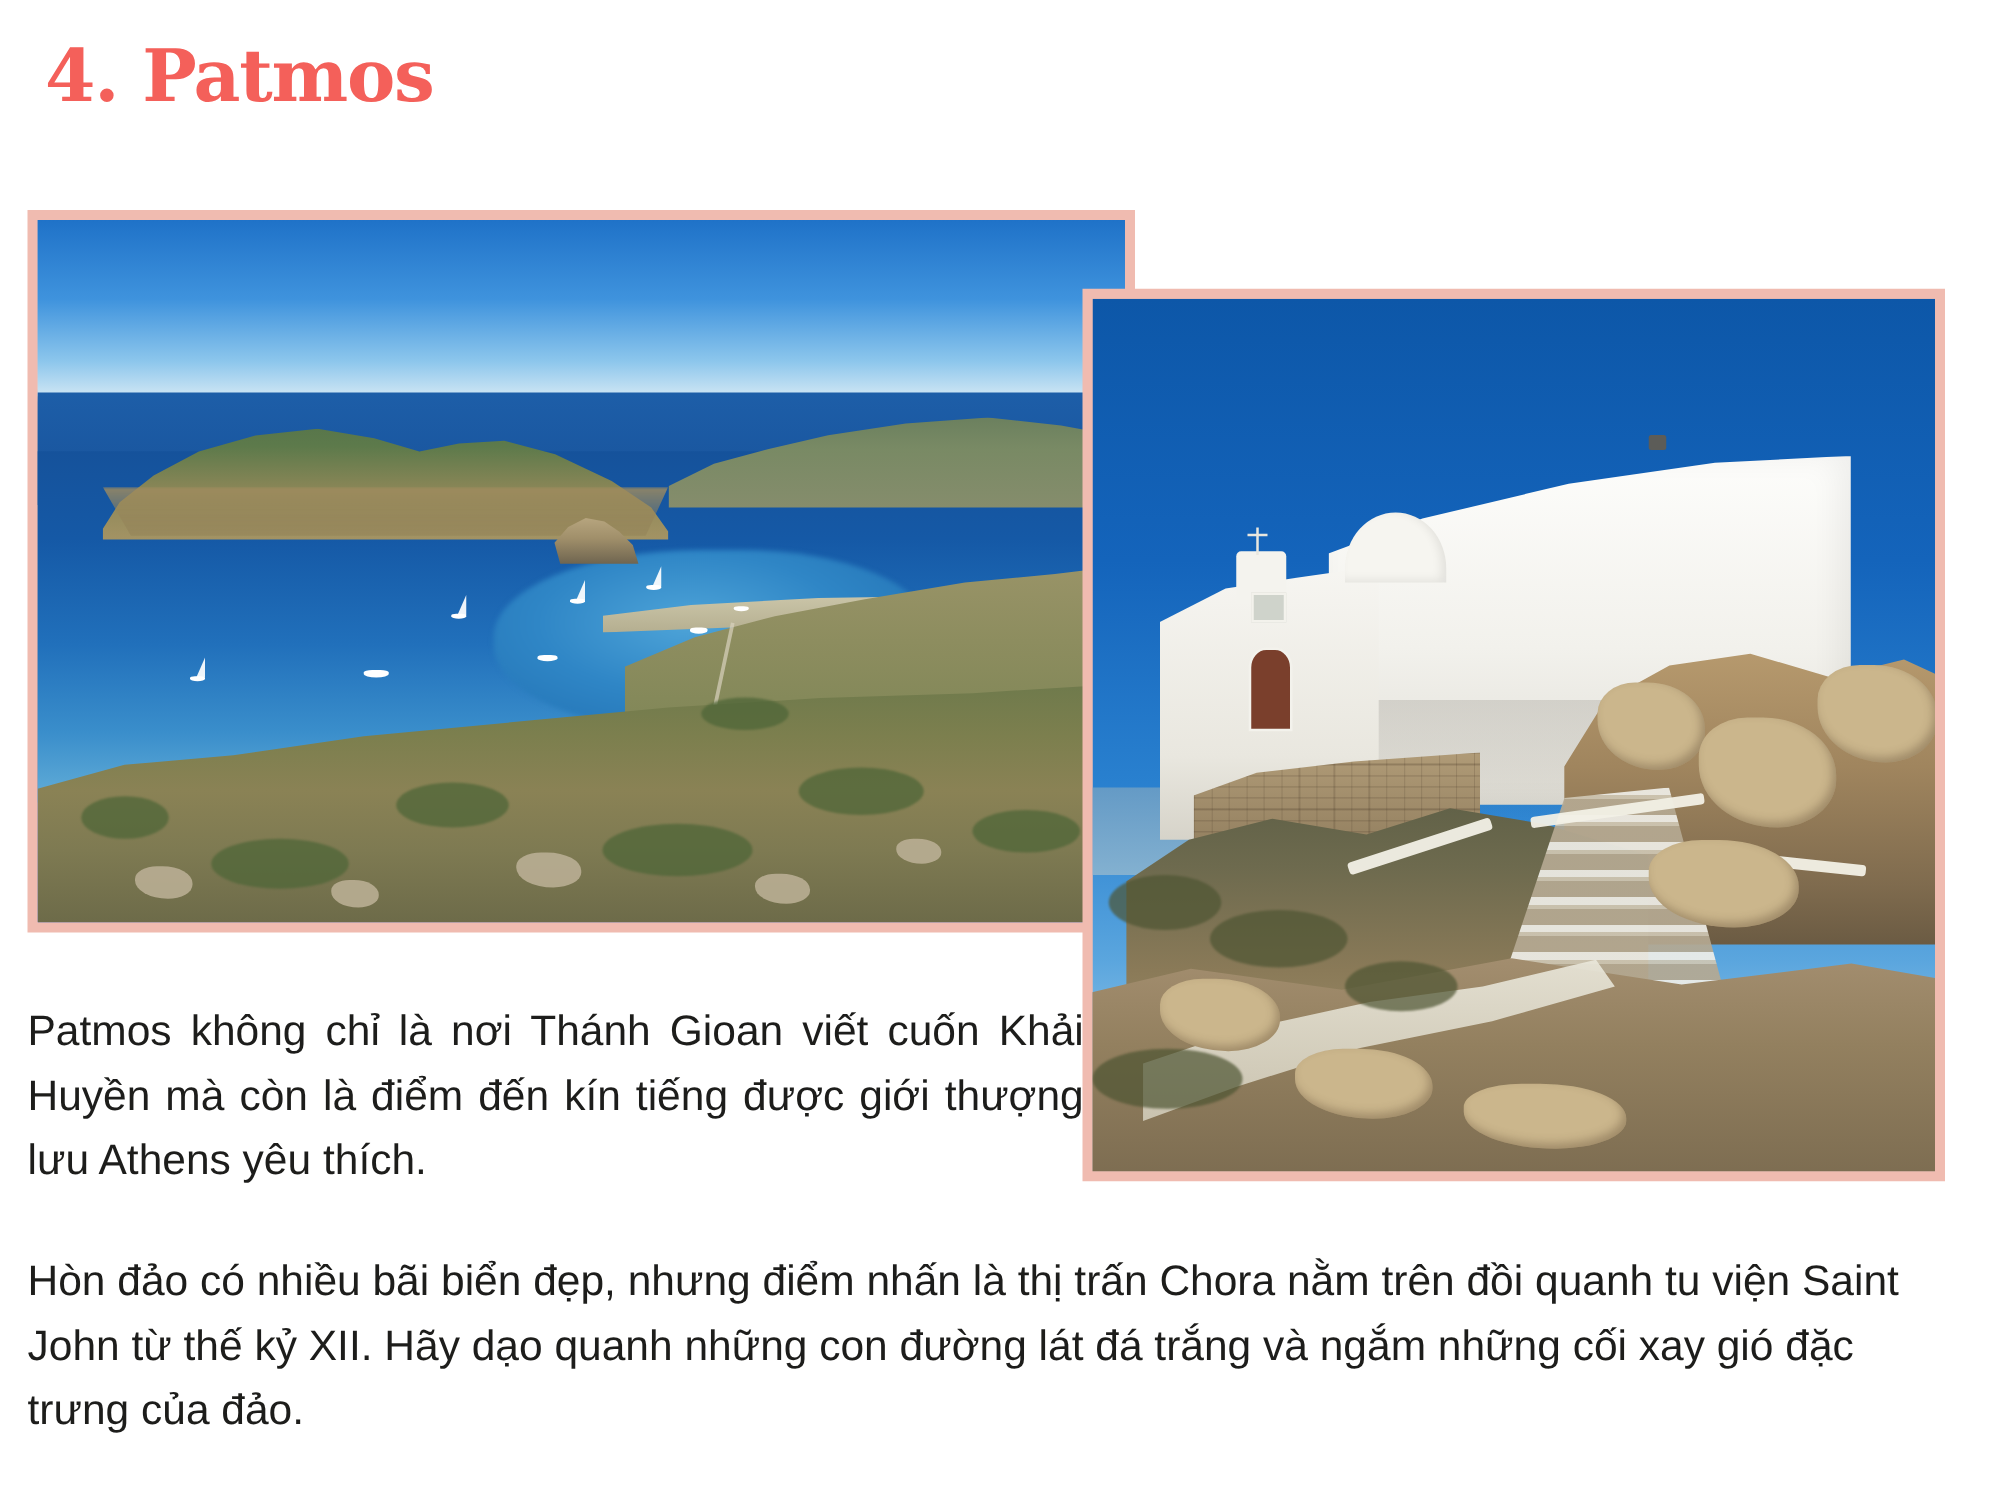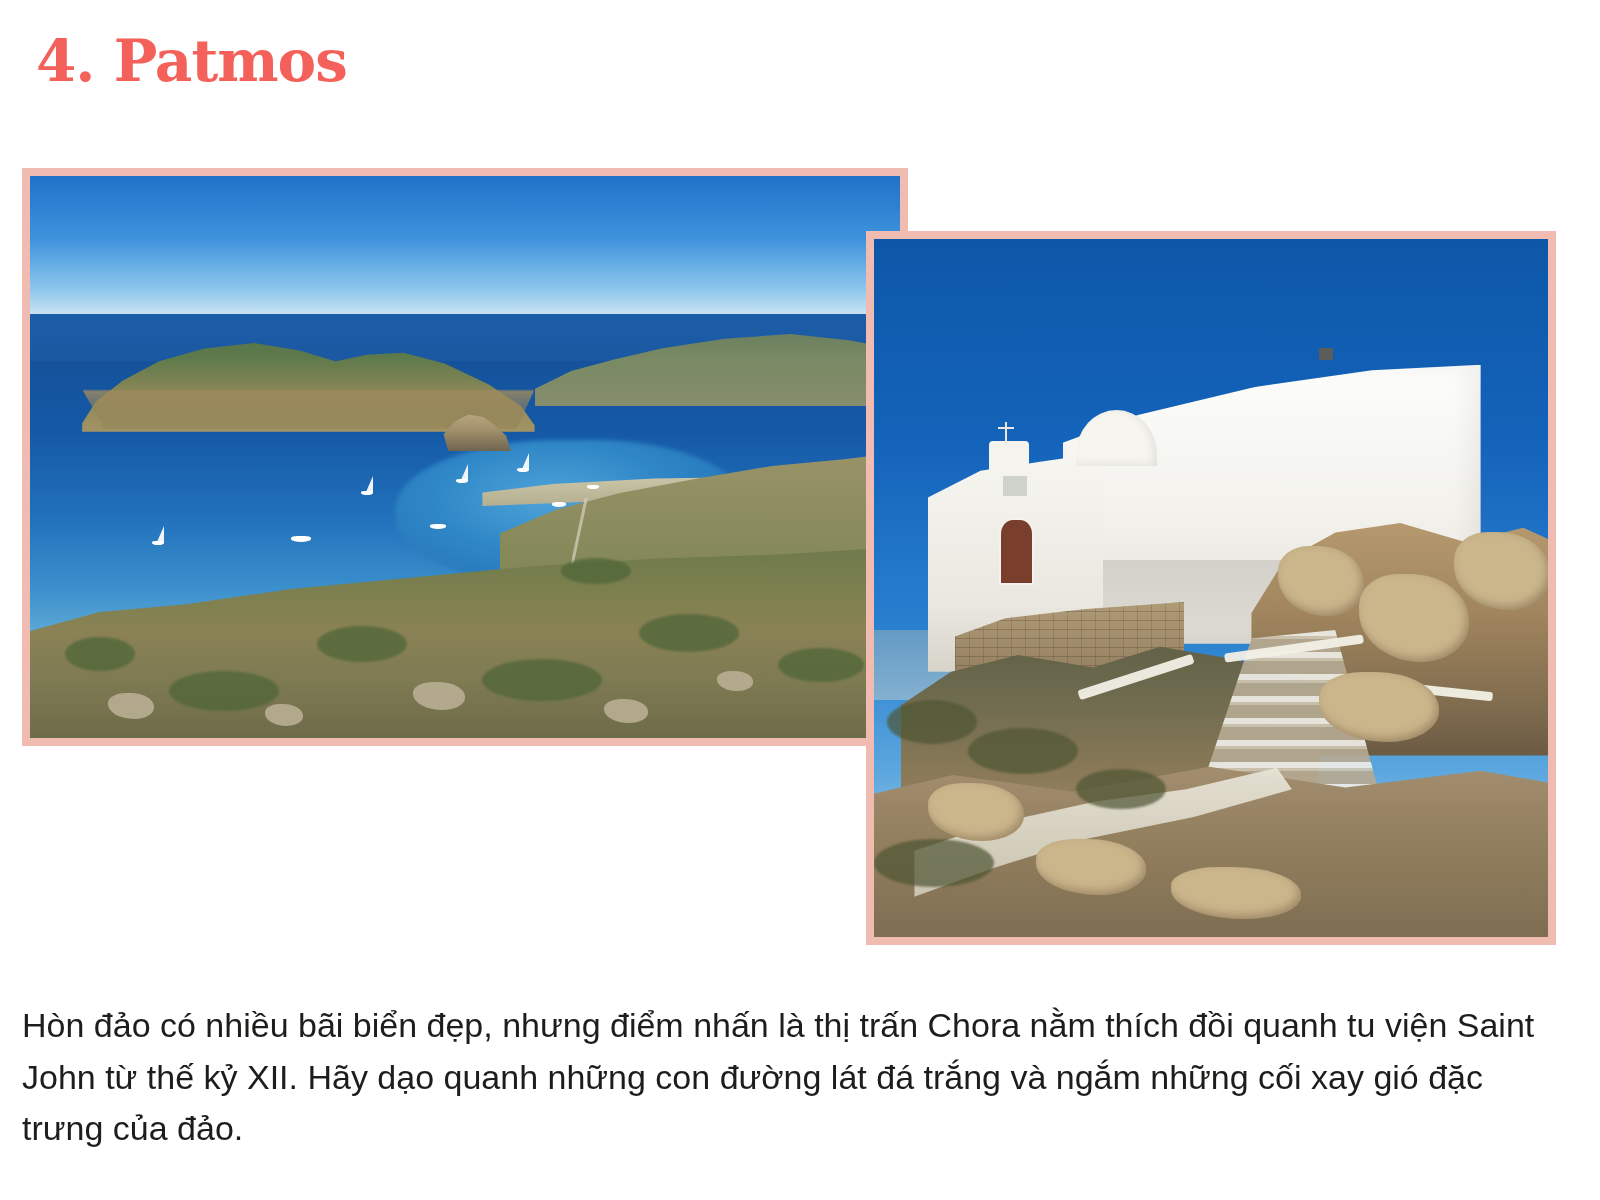--- a/index.html
+++ b/index.html
@@ -510,15 +510,16 @@
         <div class="rock-chunk" style="left:44%; top:90%; width:130px; height:52px;"></div>
 
         <div class="veg" style="left:2%;  top:66%; width:90px;  height:44px;"></div>
         <div class="veg" style="left:14%; top:70%; width:110px; height:46px;"></div>
         <div class="veg" style="left:30%; top:76%; width:90px;  height:40px;"></div>
         <div class="veg" style="left:0%;  top:86%; width:120px; height:48px;"></div>
       </div>
     </div>
   </div>
 
-  <div class="para para-2">Hòn đảo có nhiều bãi biển đẹp, nhưng điểm nhấn là thị trấn Chora nằm thích đồi quanh tu viện Saint John từ thế kỷ XII. Hãy dạo quanh những con đường lát đá trắng và ngắm những cối xay gió đặc trưng của đảo.</div>
+  <div class="para para-1">Patmos không chỉ là nơi Thánh Gioan viết cuốn Khải Huyền mà còn là điểm đến kín tiếng được giới thượng lưu Athens yêu thích.</div>
+  <div class="para para-2">Hòn đảo có nhiều bãi biển đẹp, nhưng điểm nhấn là thị trấn Chora nằm trên đồi quanh tu viện Saint John từ thế kỷ XII. Hãy dạo quanh những con đường lát đá trắng và ngắm những cối xay gió đặc trưng của đảo.</div>
 
 </div>
 
 </body></html>

